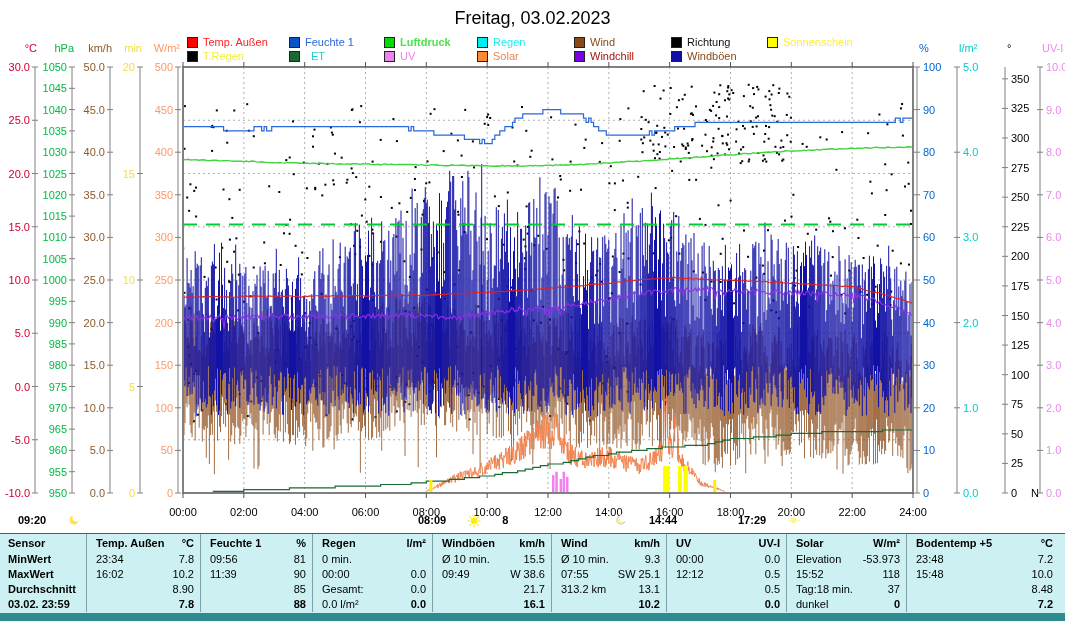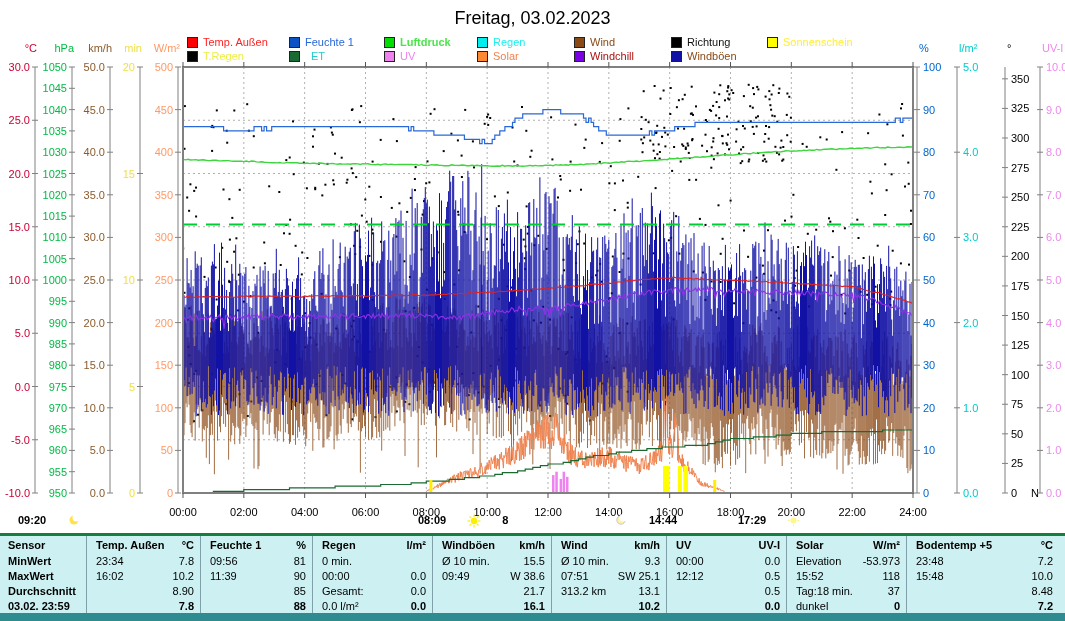--- a/index.html
+++ b/index.html
@@ -9,21 +9,21 @@
          font-size:18px;color:#000;}
   #legend{position:absolute;left:187px;top:35px;display:grid;
           grid-template-columns:102px 95px 93px 97px 97px 96px 120px;
           grid-auto-rows:14px;font-size:11px;}
   .li{display:flex;align-items:center;gap:5px;white-space:nowrap;}
   .lb{width:9px;height:9px;border:1px solid #222;flex:0 0 auto;}
   #chart-svg{position:absolute;left:0;top:0;}
   .astro{position:absolute;top:514px;font-size:11px;display:flex;
          align-items:flex-start;gap:21px;white-space:nowrap;font-weight:bold;}
   #stats-table{position:absolute;left:0;top:533px;width:1065px;height:81px;
-          background:#cdf1f2;border-top:3px solid #15803d;display:grid;
+          background:#cdf1f2;border-top:1px solid #15803d;display:grid;
           grid-template-columns:86px 114px 112px 120px 119px 115px 120px 120px 1fr;
           grid-template-rows:17px 15px 15px 15px 16px;font-size:11px;align-items:center;}
   .tc{display:flex;justify-content:space-between;align-items:center;
       padding:0 6px 0 9px;white-space:nowrap;height:100%;}
   .tl{padding-left:8px;font-weight:bold;display:flex;align-items:center;height:100%;}
   .sep{border-left:1px solid #7fa0a8;}
   .bold{font-weight:bold;}
   .lastcol{padding-right:12px;}
   #footer-bar{position:absolute;left:0;bottom:0;width:100%;height:8px;background:#2e8b8f;}
 </style>
@@ -1100,21 +1100,21 @@
       </div>
       <div class="tc sep">
         <span>00:00</span>
         <span>0.0</span>
       </div>
       <div class="tc sep">
         <span>09:49</span>
         <span>W 38.6</span>
       </div>
       <div class="tc sep">
-        <span>07:51</span>
+        <span>07:55</span>
         <span>SW 25.1</span>
       </div>
       <div class="tc sep">
         <span>12:12</span>
         <span>0.5</span>
       </div>
       <div class="tc sep">
         <span>15:52</span>
         <span>118</span>
       </div>

